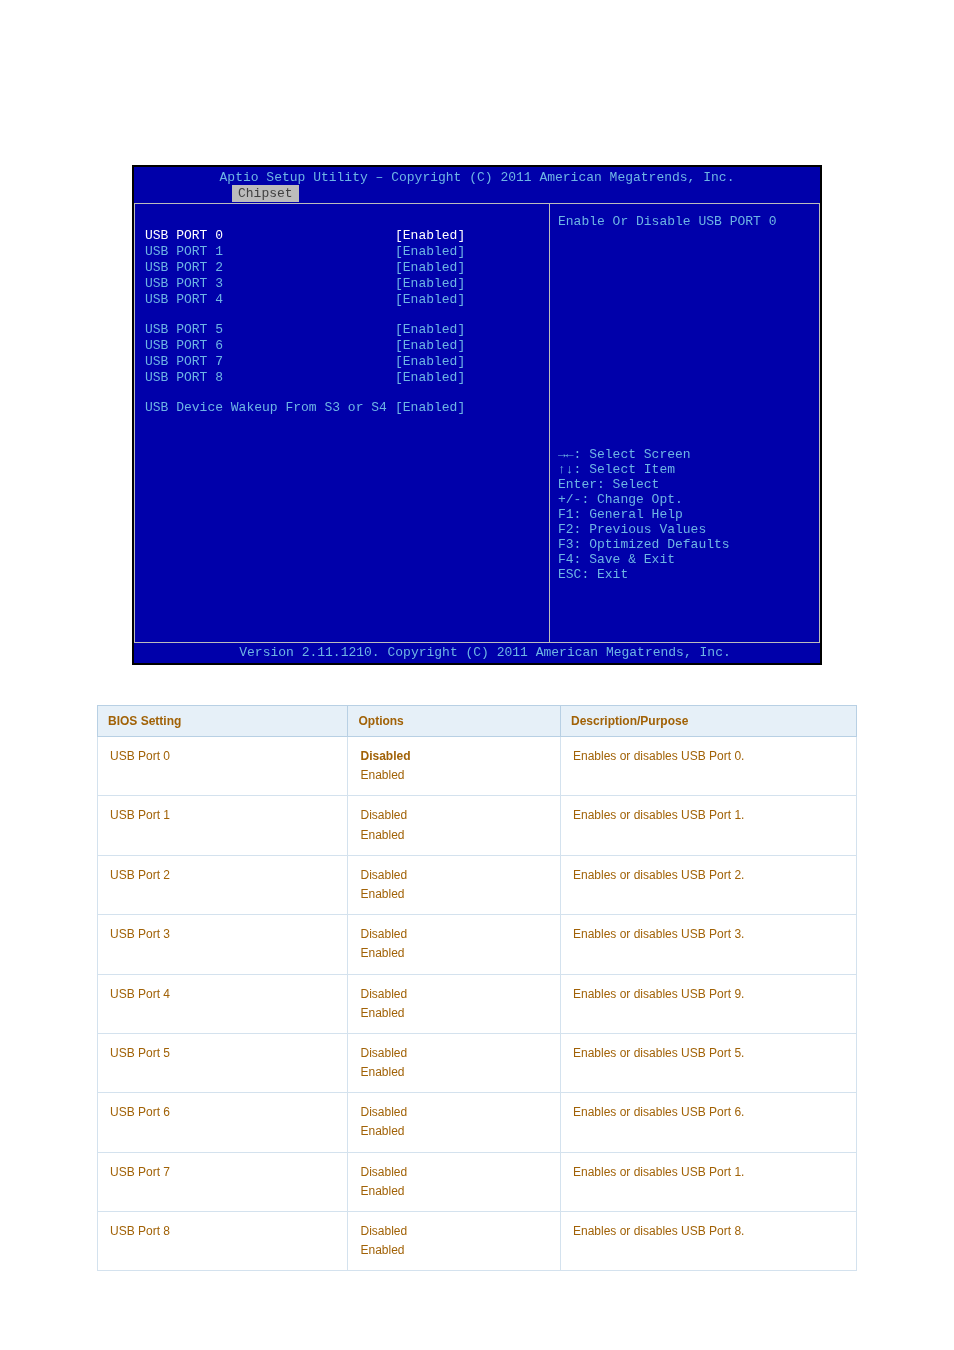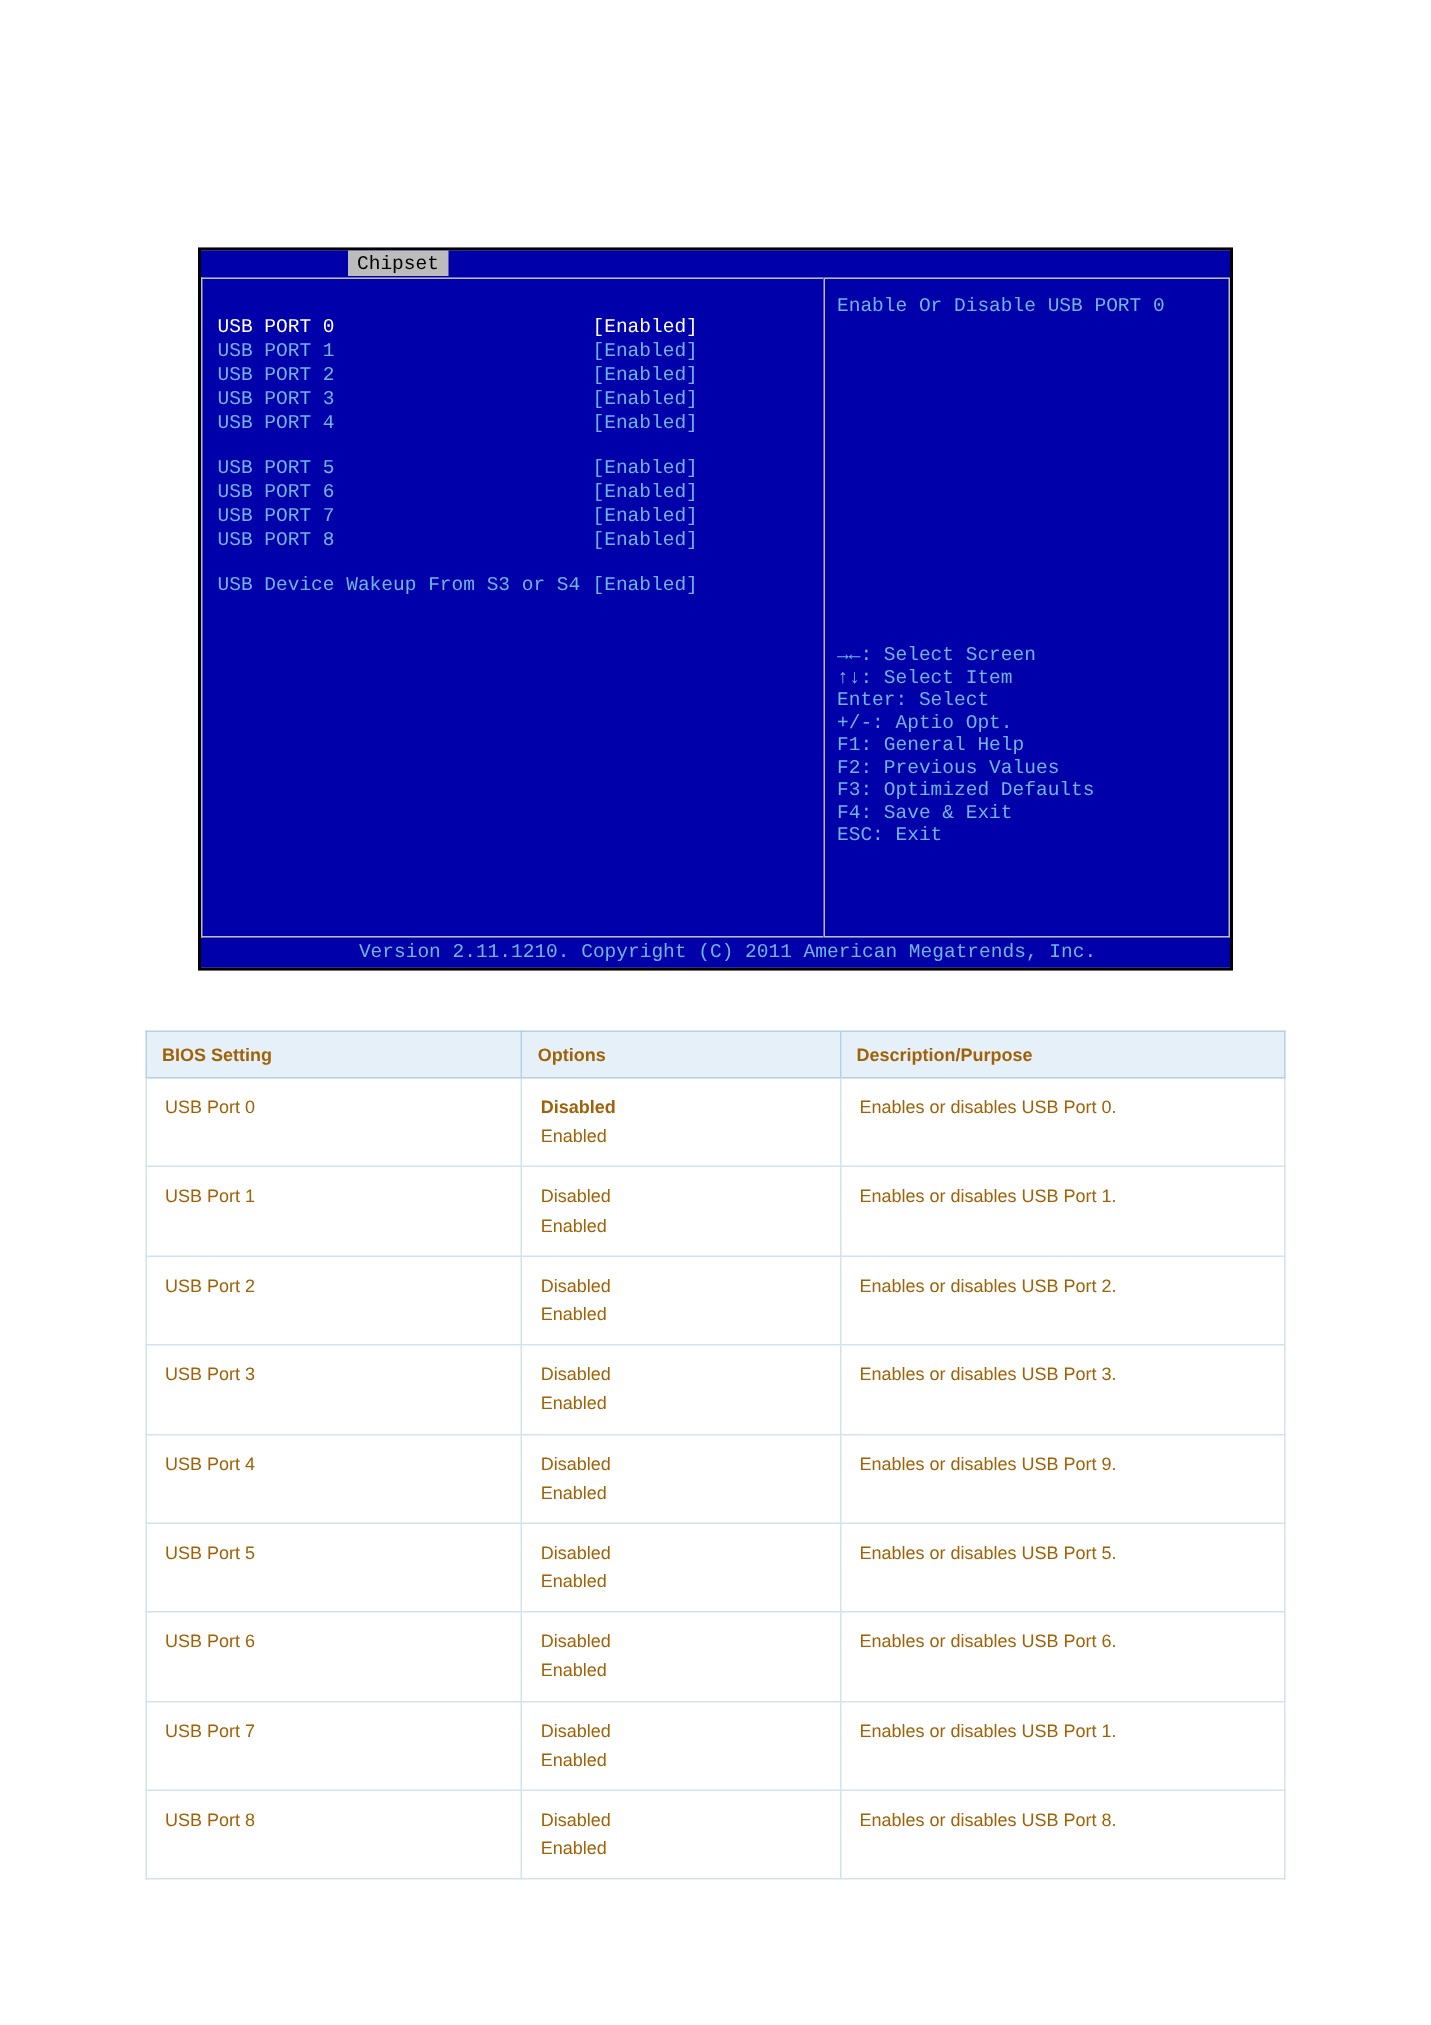--- a/index.html
+++ b/index.html
@@ -22,21 +22,21 @@
     text-align: center;
     padding: 3px 0 0 0;
     font-family: 'Courier New', monospace;
     font-size: 13px;
     line-height: 15px;
   }
   .bios-tab-row { background: #0000aa; height: 18px; text-align: left; padding-left: 98px; }
   .bios-tab {
     display: inline-block;
     background: #bcbcbc;
-    color: #000000;
+    color: #404040;
     padding: 1px 6px;
     font-family: 'Courier New', monospace;
     font-size: 13px;
   }
   .bios-body {
     display: flex;
     background: #0000aa;
     height: 440px;
   }
   .bios-left {
@@ -97,20 +97,21 @@
     height: 56px;
     line-height: 1.6;
   }
   .doc-table td .bold { font-weight: bold; }
   .gap { height: 14px; }
 </style>
 </head>
 <body>
 
 <div class="bios-box">
+  <div class="bios-header">Aptio Setup Utility – Copyright (C) 2011 American Megatrends, Inc.</div>
   <div class="bios-tab-row">
     <span class="bios-tab">Chipset</span>
   </div>
   <div class="bios-body">
     <div class="bios-left">
       <div class="gap"></div>
       <div class="row sel">
           <span class="lbl">USB PORT 0</span>
           <span>[Enabled]</span>
         </div>
@@ -152,21 +153,21 @@
           <span class="lbl">USB Device Wakeup From S3 or S4</span>
           <span>[Enabled]</span>
         </div>
     </div>
     <div class="bios-right">
       <div>Enable Or Disable USB PORT 0</div>
       <div>
         <div>→←: Select Screen</div>
         <div>↑↓: Select Item</div>
         <div>Enter: Select</div>
-        <div>+/-: Aptio Opt.</div>
+        <div>+/-: Change Opt.</div>
         <div>F1: General Help</div>
         <div>F2: Previous Values</div>
         <div>F3: Optimized Defaults</div>
         <div>F4: Save &amp; Exit</div>
         <div>ESC: Exit</div>
         <div style="height:50px;"></div>
       </div>
     </div>
   </div>
   <div class="bios-footer">Version 2.11.1210. Copyright (C) 2011 American Megatrends, Inc.</div>

